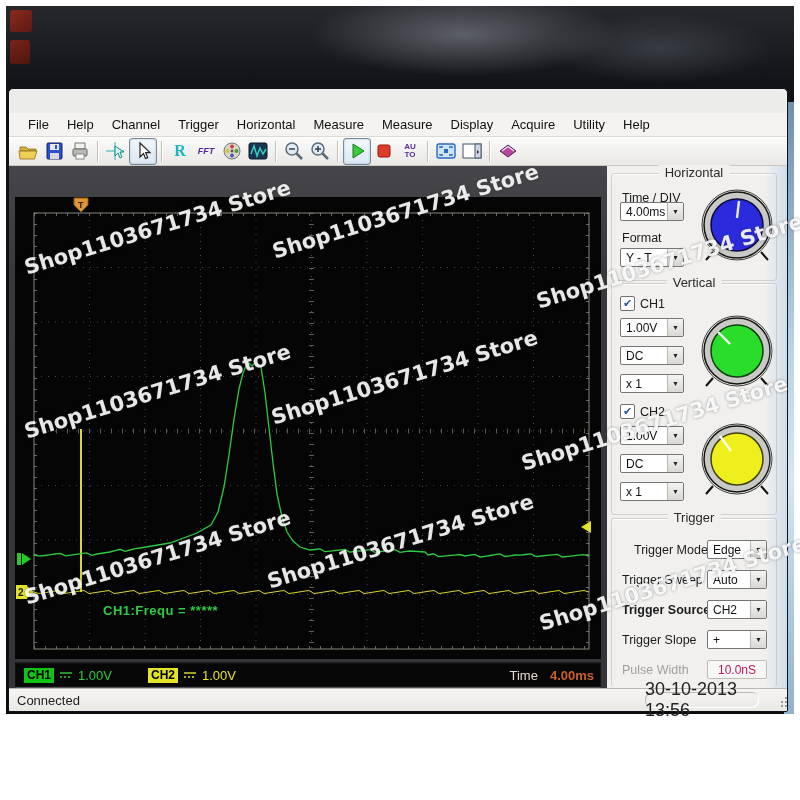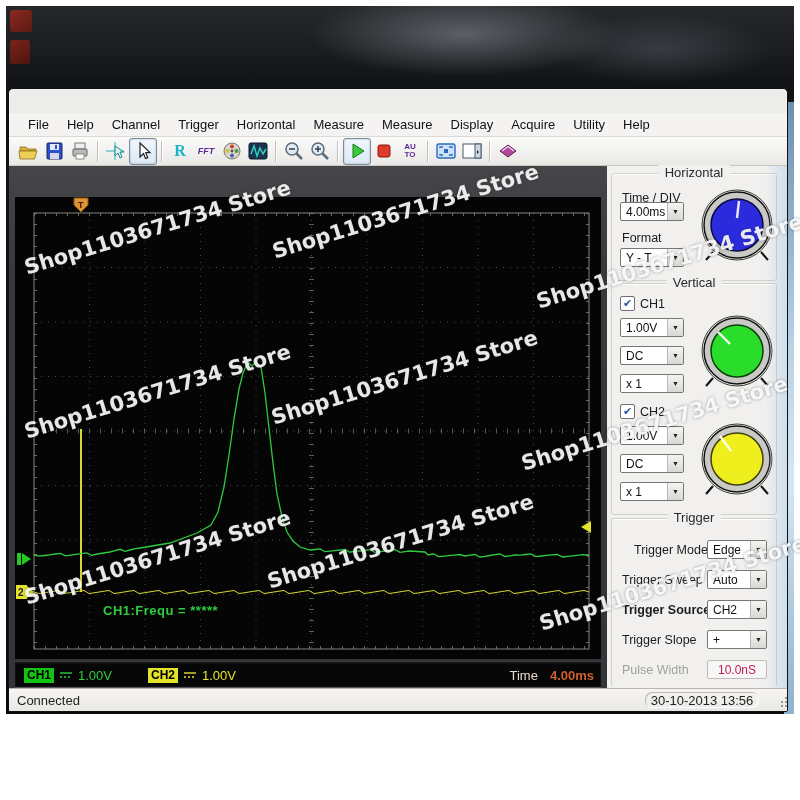--- a/index.html
+++ b/index.html
@@ -93,21 +93,21 @@
     display:flex;align-items:center;justify-content:center;font-size:11px;color:#2b579a;line-height:1;}
   .checklabel{font-size:12.5px;color:#1c1c1c;}
   .knob{position:absolute;}
   
   #statusbar{position:absolute;left:0;bottom:0;right:0;height:22px;
     background:linear-gradient(180deg,#f6f5f3,#e9e8e5);border-top:1px solid #b8b6b1;
     display:flex;align-items:center;font-size:13px;color:#222;border-radius:0 0 2px 2px;}
   #status-left{margin-left:8px;}
   #status-date{position:absolute;left:636px;width:114px;top:3px;bottom:3px;
     box-shadow:inset 1px 1px 0 #bdbbb6,inset -1px -1px 0 #fff;
-    display:flex;align-items:center;justify-content:center;font-size:13px;color:#222;border-radius:7px;}
+    display:flex;align-items:center;justify-content:center;font-size:18px;color:#222;border-radius:7px;}
   #grip{position:absolute;right:4px;bottom:4px;width:2px;height:2px;background:#9a9a96;
     box-shadow:4px 0 #9a9a96,4px -4px #9a9a96,0 -4px #9a9a96 , -0px -0px #9a9a96,4px -8px #9a9a96;}
   
   .wm{position:absolute;font-family:"DejaVu Sans",sans-serif;font-weight:bold;font-size:21px;
     color:rgba(255,255,255,.9);text-shadow:0 0 3px rgba(40,40,40,.45);
     transform:rotate(-17deg);transform-origin:left center;white-space:nowrap;pointer-events:none;z-index:50;}
 </style>
 </head>
 <body>
 

